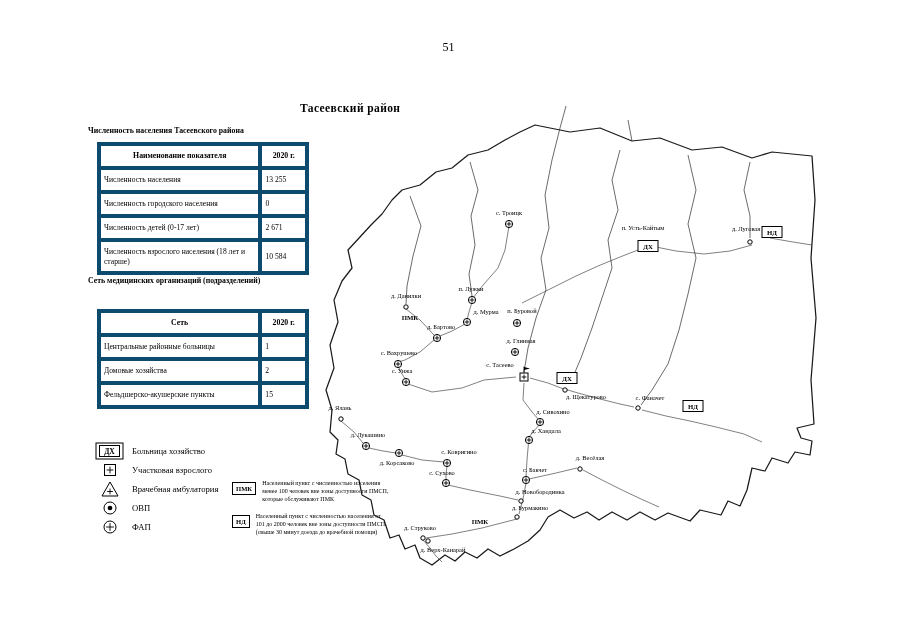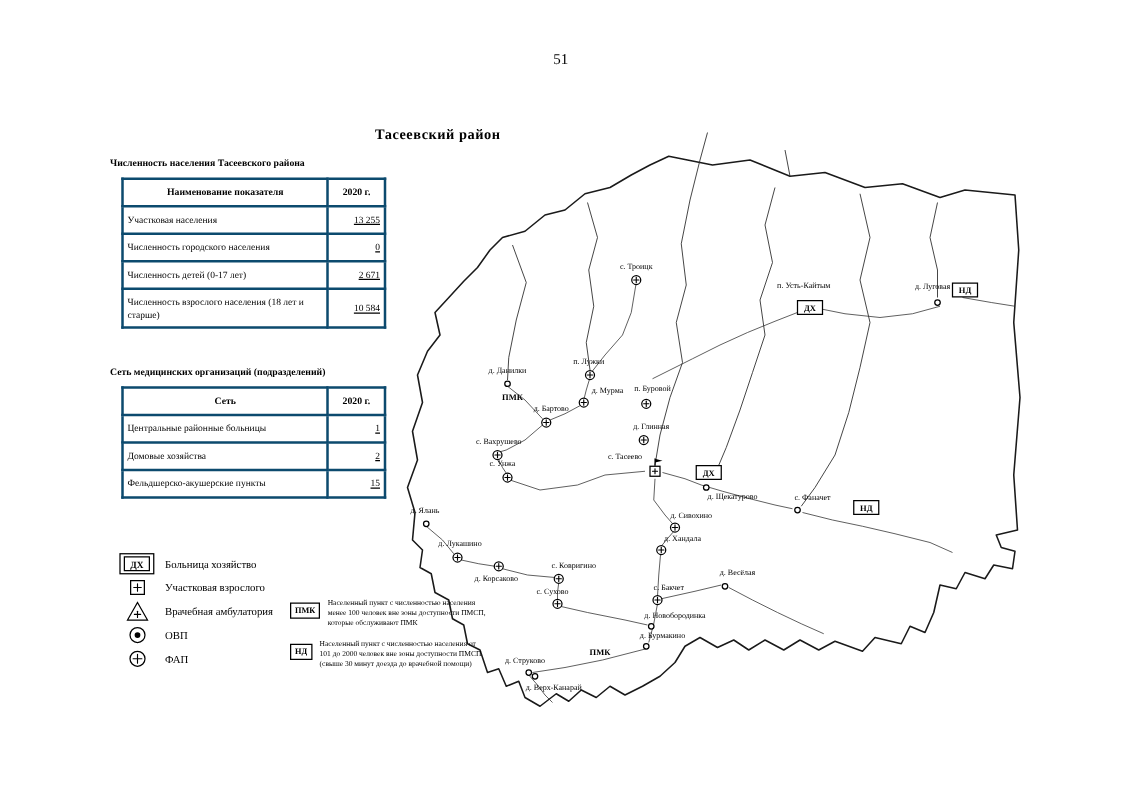--- a/index.html
+++ b/index.html
@@ -4,29 +4,29 @@
 <style>
   html,body{margin:0;padding:0;background:#fff;}
   .page{
     position:relative;width:897px;height:640px;background:#fff;overflow:hidden;
     font-family:"Liberation Serif",serif;color:#000;
   }
   .page-number{position:absolute;top:40px;left:0;width:897px;text-align:center;font-size:12px;}
   .map-title{position:absolute;top:102px;left:300px;width:320px;font-weight:bold;font-size:11.5px;letter-spacing:.4px;}
   .heading{position:absolute;font-size:7.8px;font-weight:bold;}
   .pop-heading{left:88px;top:126px;}
-  .net-heading{left:88px;top:293px;}
+  .net-heading{left:88px;top:276px;}
   table.data-table{position:absolute;border-collapse:collapse;background:#fff;z-index:3;}
   .pop-table{left:97px;top:142px;width:212px;}
   .net-table{left:97px;top:309px;width:212px;}
-  .data-table th,.data-table td{border:2px solid #0c4a6e;padding:5px 3px;line-height:1.3;}
+  .data-table th,.data-table td{border:4px solid #0c4a6e;padding:5px 3px;line-height:1.3;}
   .data-table th{font-size:7.8px;font-weight:bold;text-align:center;}
   .data-table td{font-size:7.6px;}
   .data-table td.c-label{text-align:left;width:168px;}
-  .data-table td.c-value{text-align:right;width:40px;text-decoration:underline;}
+  .data-table td.c-value{text-align:left;width:40px;}
   .legend{position:absolute;left:95px;top:441px;width:160px;z-index:3;}
   .legend-row{display:flex;align-items:center;gap:7px;height:19px;}
   .legend-label{font-size:8.6px;}
   .legend-ic{flex:0 0 auto;}
   .lg-tag{font-family:"Liberation Serif",serif;font-size:7.5px;font-weight:bold;text-anchor:middle;}
   .notes{position:absolute;left:232px;top:479px;width:180px;z-index:3;}
   .note-row{display:flex;align-items:flex-start;gap:6px;margin-bottom:9px;}
   .note-tag{border:1px solid #000;font-size:6.6px;font-weight:bold;padding:2px 3px;margin-top:3px;background:#fff;white-space:nowrap;}
   .note-text{font-size:6px;line-height:1.35;width:133px;}
   .map-svg{position:absolute;left:0;top:0;z-index:1;}
@@ -53,21 +53,21 @@
   <div class="heading pop-heading">Численность населения Тасеевского района</div>
   <table class="data-table pop-table" data-table="population_section">
       <thead>
         <tr>
           <th>Наименование  показателя</th>
           <th>2020 г.</th>
         </tr>
       </thead>
       <tbody>
         <tr>
-          <td class="c-label">Участковая населения</td>
+          <td class="c-label">Численность населения</td>
           <td class="c-value">13 255</td>
         </tr>
         <tr>
           <td class="c-label">Численность городского населения</td>
           <td class="c-value">0</td>
         </tr>
         <tr>
           <td class="c-label">Численность детей (0-17 лет)</td>
           <td class="c-value">2 671</td>
         </tr>

